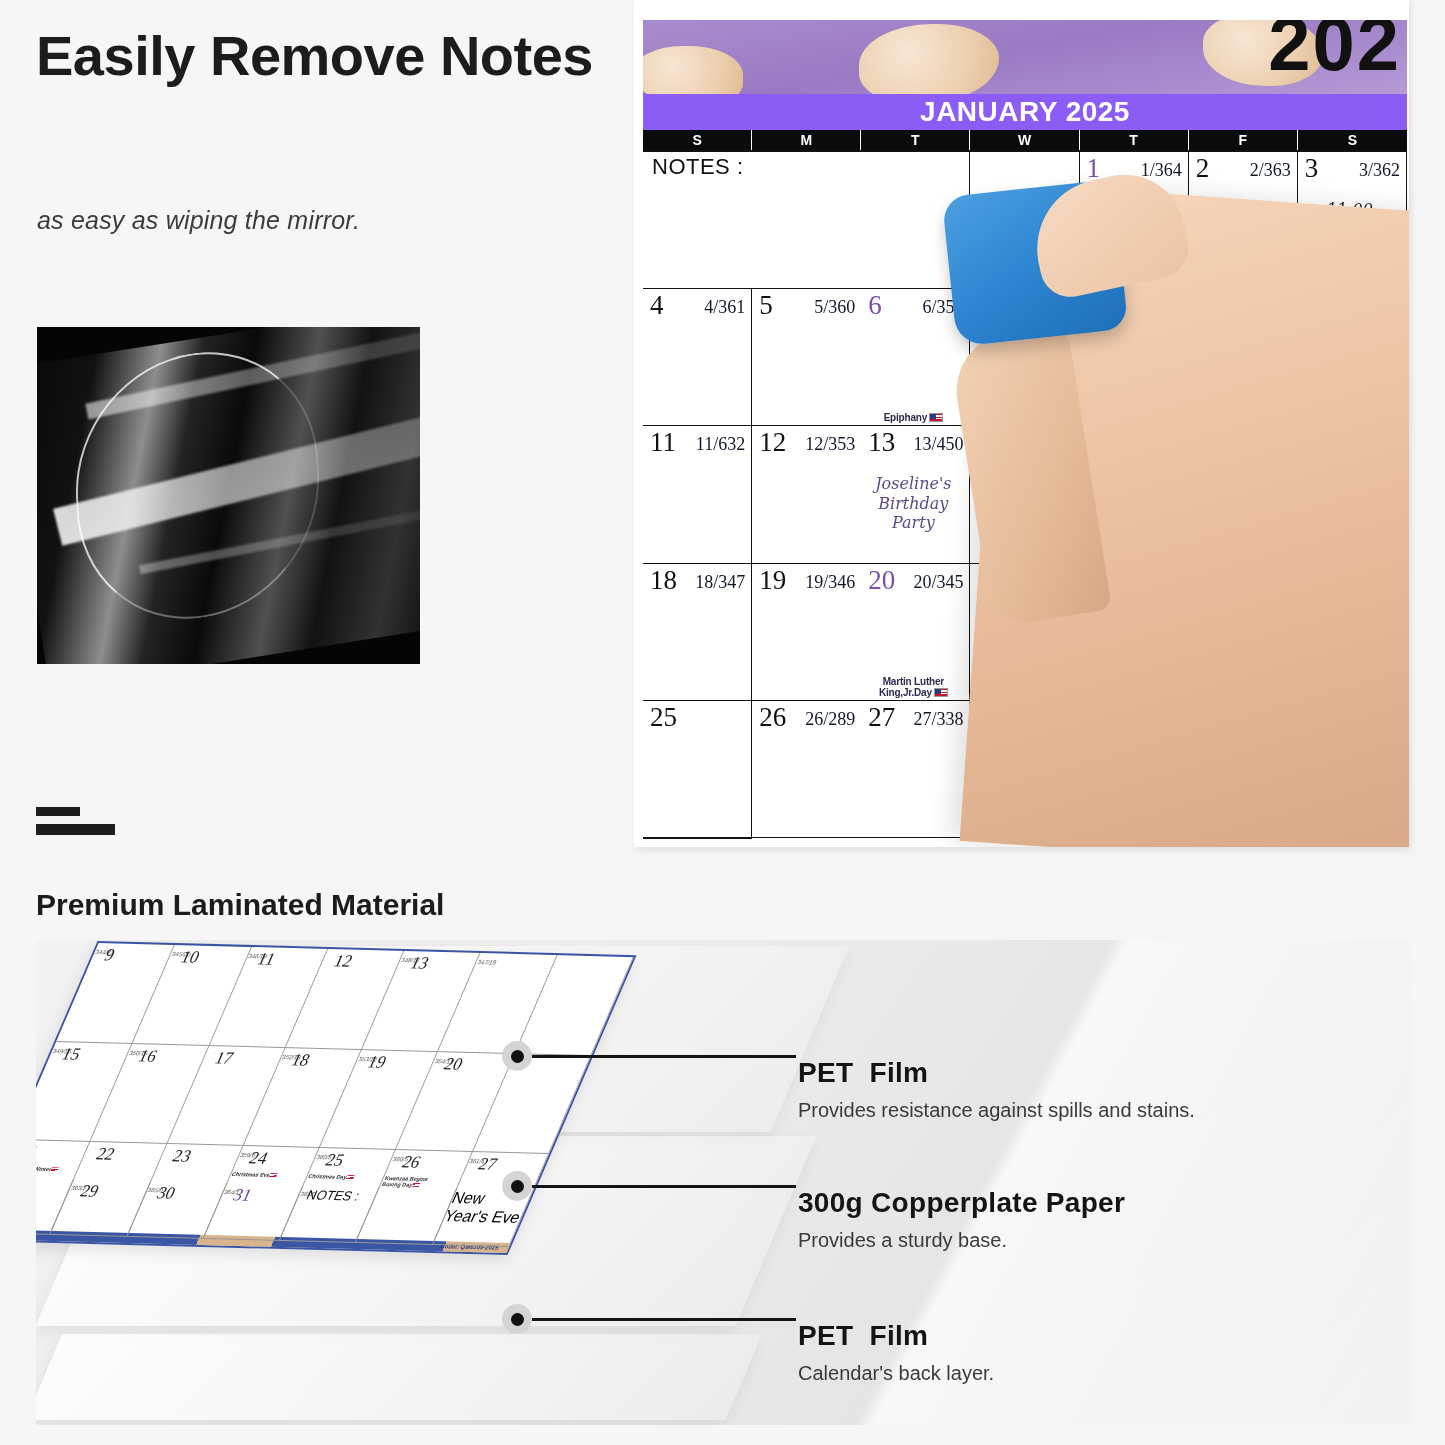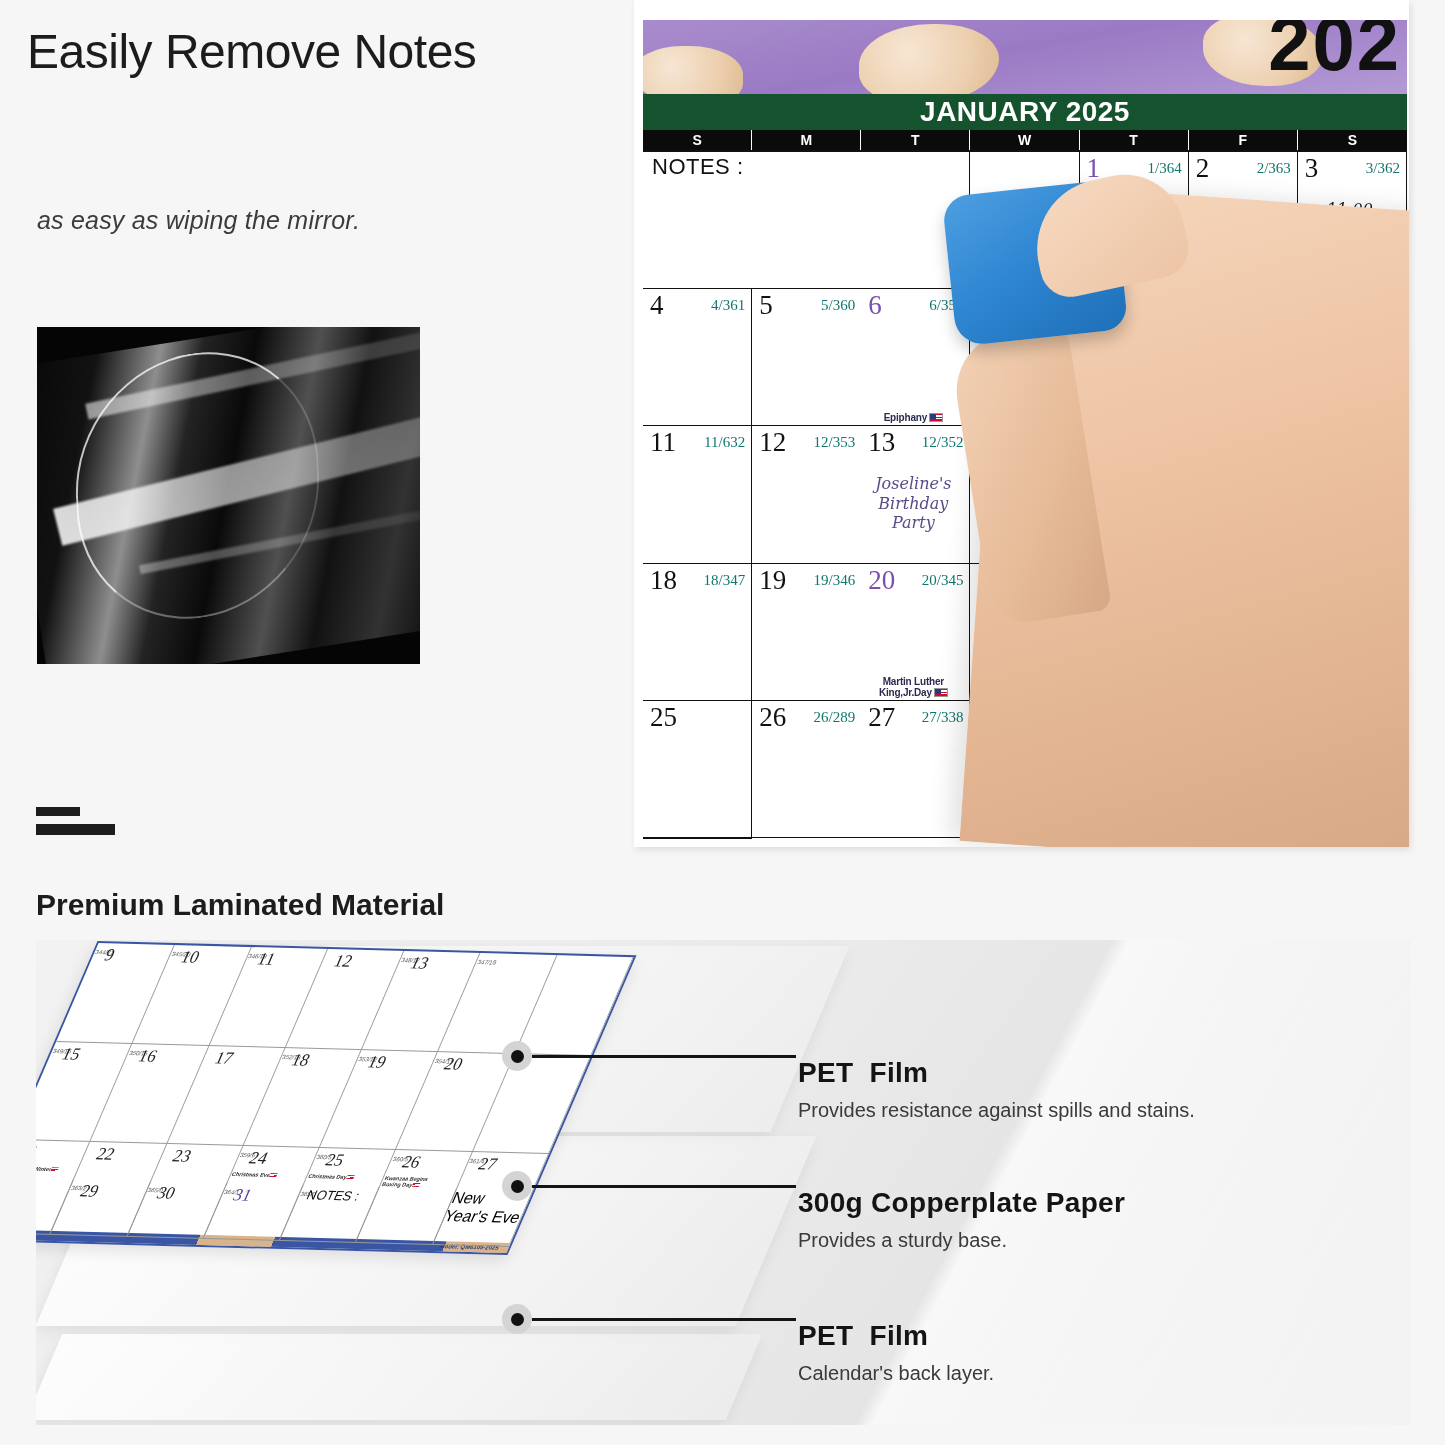--- a/index.html
+++ b/index.html
@@ -6,22 +6,22 @@
   html, body {
     width: 1445px; height: 1445px;
     background: #f7f7f7;
     font-family: "Liberation Sans", sans-serif;
     overflow: hidden;
   }
   .page { position: relative; width: 1445px; height: 1445px; background: #f6f6f6; }
 
   
   .headline {
-    position: absolute; left: 27px; top: 26px; width: 560px;
-    font-size: 48px; font-weight: normal; line-height: 1.08;
+    position: absolute; left: 36px; top: 26px; width: 560px;
+    font-size: 56px; font-weight: bold; line-height: 1.08;
     color: #1c1c1c; letter-spacing: -0.5px;
   }
   .subhead {
     position: absolute; left: 37px; top: 206px; width: 560px;
     font-size: 25px; color: #3b3b3b; letter-spacing: 0.2px; font-style: italic;
   }
 
   
   .film-photo {
     position: absolute; left: 37px; top: 327px; width: 383px; height: 337px;
@@ -90,21 +90,21 @@
     position: absolute; border-radius: 48% 52% 40% 60%;
     background: radial-gradient(circle at 35% 35%, #f6e2cf 0%, #e8c9a9 55%, #d9b territory 100%);
     background: radial-gradient(circle at 35% 35%, #f7e6d4 0%, #eccfae 60%, #ddb88f 100%);
   }
   .cal-top-art .b-a { left: -10px; top: 26px; width: 110px; height: 60px; }
   .cal-top-art .b-b { left: 216px; top: 4px; width: 140px; height: 80px; border-radius: 55% 45% 60% 40%; }
   .cal-top-art .b-c { left: 560px; top: -6px; width: 120px; height: 72px; border-radius: 40% 60% 45% 55%; }
 
   .cal-month-bar {
     position: absolute; left: 9px; top: 94px; right: 2px; height: 36px;
-    background: #14532d;
+    background: #8b5cf6;
     color: #fff; font-size: 28px; font-weight: bold;
     display: flex; align-items: center; justify-content: center; letter-spacing: 0.5px;
   }
   .cal-dow {
     position: absolute; left: 9px; top: 130px; right: 2px; height: 20px;
     background: #0b0b0b; display: grid; grid-template-columns: repeat(7, 1fr);
   }
   .cal-dow span {
     color: #fff; font-size: 14px; font-weight: bold;
     display: flex; align-items: center; justify-content: center;
@@ -124,21 +124,21 @@
     background: #fff; overflow: hidden;
   }
   .cal-cell:nth-child(7n) { border-right: none; }
   .cal-cell.span3 { grid-column: span 3; }
   .daynum {
     position: absolute; left: 7px; top: 2px; font-size: 27px;
     color: #111; font-family: "Liberation Serif", serif; line-height: 1.05;
   }
   .daynum.purple { color: #7a4fae; }
   .doy {
-    position: absolute; right: 6px; top: 8px; font-size: 15px; color: #0f766e;
+    position: absolute; right: 6px; top: 8px; font-size: 18px; color: #0f172a;
     font-family: "Liberation Serif", serif;
   }
   .notes-label {
     position: absolute; left: 9px; top: 2px; font-size: 22px; color: #111; letter-spacing: 0.5px;
   }
   .holiday {
     position: absolute; left: 0; right: 4px; bottom: 2px;
     font-size: 10px; font-weight: bold; color: #2b2b4f; text-align: center;
     line-height: 1.1; letter-spacing: -0.2px;
   }
@@ -347,21 +347,21 @@
         <div class="cal-cell">
           <div class="daynum">11</div>
           <div class="doy">11/632</div>
         </div>
         <div class="cal-cell">
           <div class="daynum">12</div>
           <div class="doy">12/353</div>
         </div>
         <div class="cal-cell">
           <div class="daynum">13</div>
-          <div class="doy">12/352</div>
+          <div class="doy">13/450</div>
           <div class="note ">Joseline's<br>Birthday<br>Party</div>
         </div>
         <div class="cal-cell">
           <div class="daynum">14</div>
           <div class="doy">14/351</div>
         </div>
         <div class="cal-cell">
           <div class="daynum">15</div>
         </div>
         <div class="cal-cell">

